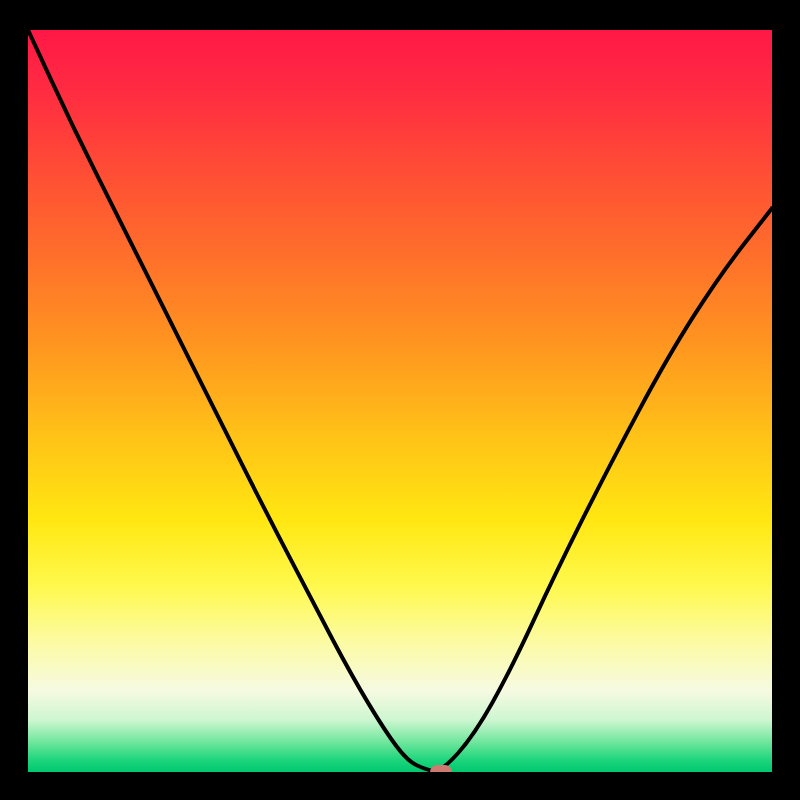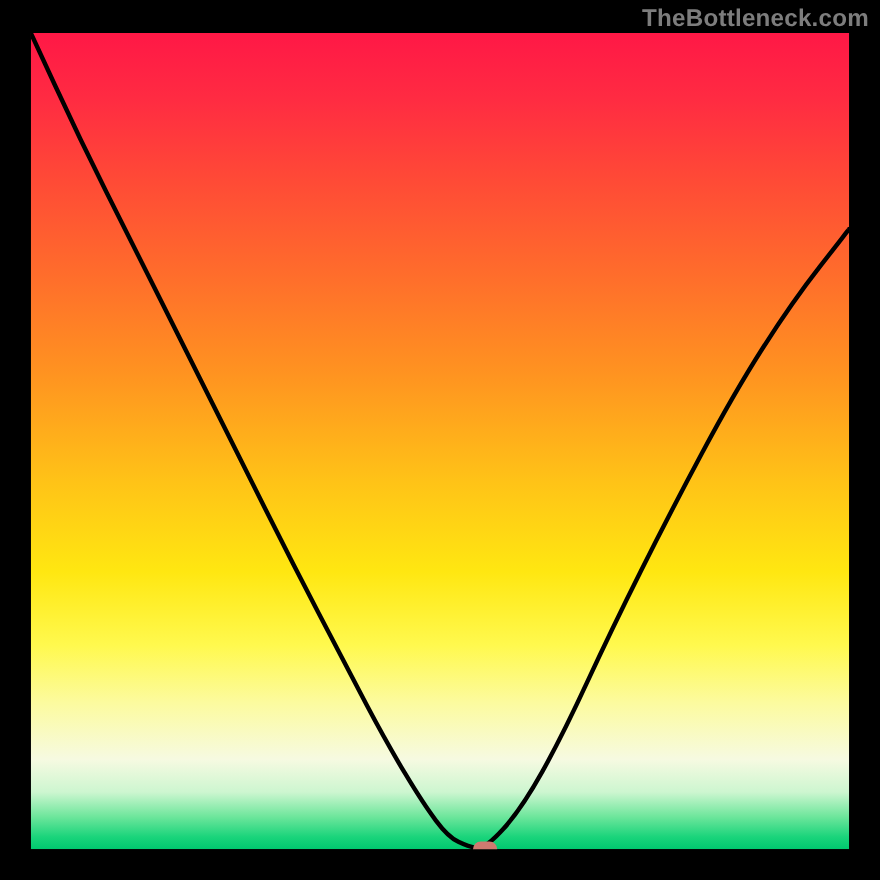--- a/index.html
+++ b/index.html
@@ -70,21 +70,20 @@
     height: 14px;
     border-radius: 8px;
     background: #cf7a70;
     transform: translate(-50%, -50%);
   }
 </style>
 </head>
 <body>
 
 <div class="frame">
-  <div class="watermark">TheBottleneck.com</div>
 
   <div class="plot">
     <div class="gradient"></div>
     <svg class="curve" viewBox="0 0 744 742" preserveAspectRatio="none">
       <path fill="none" stroke="#000" stroke-width="4" stroke-linecap="round" stroke-linejoin="round" d="M 0.0 0.0 Q 0.0 0.0 22.3 48.2 Q 44.6 96.5 68.8 144.7 Q 93.0 192.9 117.2 241.2 Q 141.4 289.4 165.5 337.6 Q 189.7 385.8 213.9 434.1 Q 238.1 482.3 262.3 528.7 Q 286.4 575.1 305.0 610.3 Q 323.6 645.5 340.4 673.4 Q 357.1 701.2 368.3 716.0 Q 379.4 730.9 388.7 735.3 Q 398.0 739.8 405.5 740.9 Q 412.9 742.0 429.7 723.5 Q 446.4 704.9 465.0 671.5 Q 483.6 638.1 505.9 589.9 Q 528.2 541.7 554.3 489.7 Q 580.3 437.8 610.1 382.1 Q 639.8 326.5 665.9 285.7 Q 691.9 244.9 718.0 211.5 T 744.0 178.1"></path>
     </svg>
     <div class="marker" style="left: 412.92px; top: 742px;"></div>
   </div>
 </div>
 

